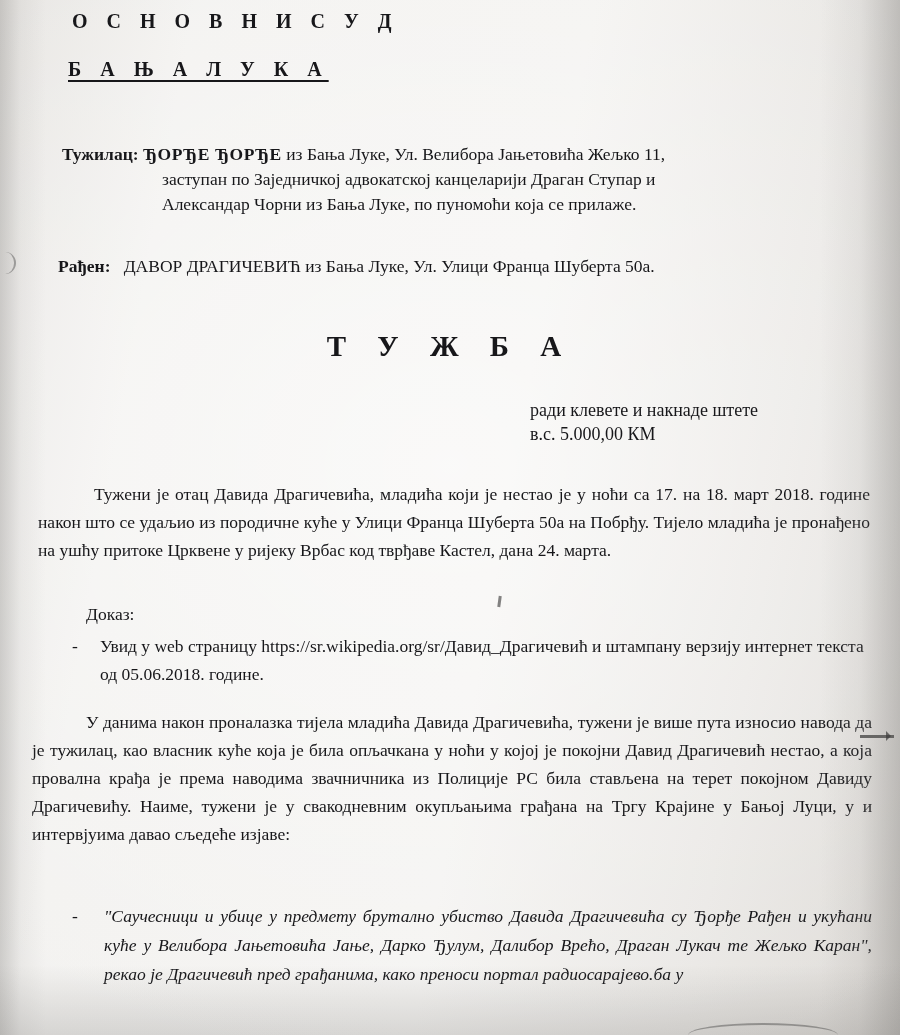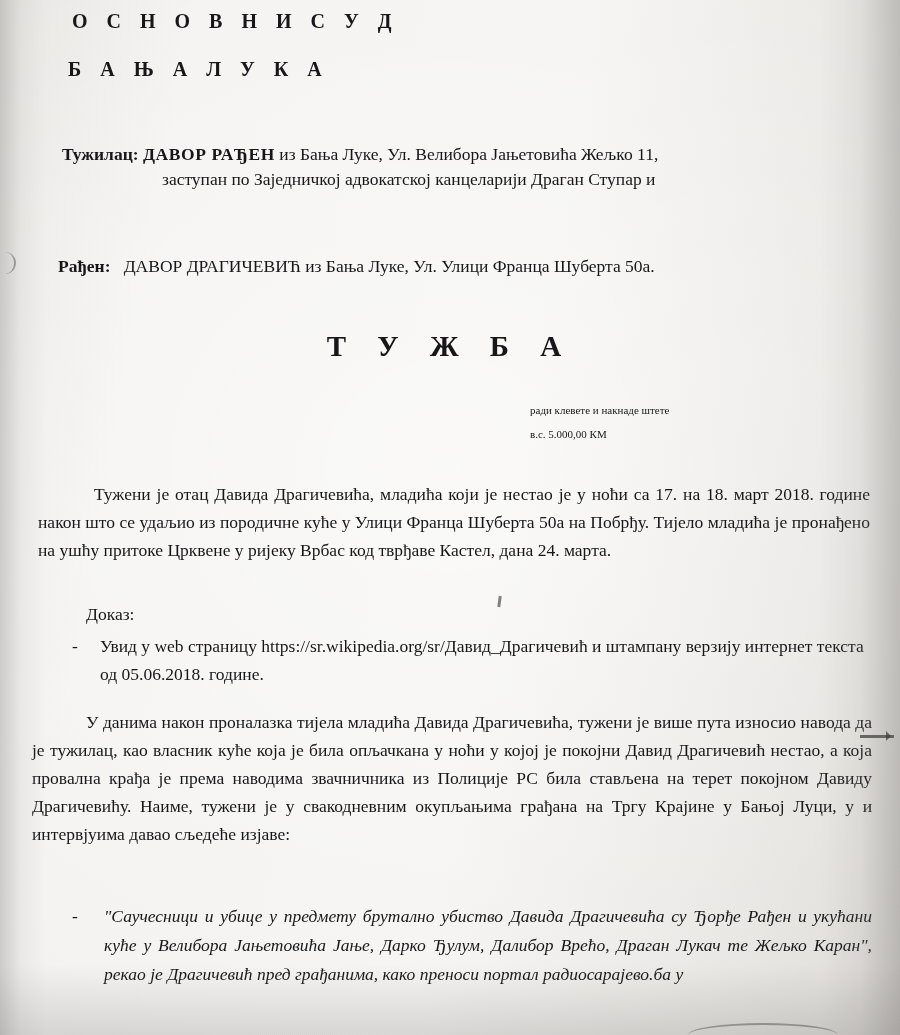--- a/index.html
+++ b/index.html
@@ -49,21 +49,21 @@
     border-radius: 6px;
   }
 
   
   .hdr {
     font-weight: bold;
     letter-spacing: 7px;
     font-size: 20px;
   }
   .hdr-court { position: absolute; left: 72px; top: 10px; }
-  .hdr-city  { position: absolute; left: 68px; top: 58px; text-underline-offset: 4px; }
+  .hdr-city  { position: absolute; left: 68px; top: 58px; text-decoration: underline; text-underline-offset: 4px; }
 
   
   .party {
     position: absolute;
     font-size: 17.5px;
     line-height: 25px;
   }
   .party-label { font-weight: bold; }
   .plaintiff { left: 62px; top: 142px; width: 810px; }
   .plaintiff .lbl { font-weight: bold; }
@@ -84,21 +84,21 @@
 
   
   .copies {
     position: absolute;
     left: 44px; top: 398px;
     font-size: 17.5px;
   }
   .subject {
     position: absolute;
     left: 530px; top: 398px;
-    font-size: 11px;
+    font-size: 18px;
     line-height: 24px;
     text-align: left;
   }
 
   
   .para {
     position: absolute;
     font-size: 17.5px;
     line-height: 28px;
     text-align: justify;
@@ -159,22 +159,23 @@
 
 <div class="paper"></div>
 
 <div class="doc">
 
   <div class="hdr hdr-court">О С Н О В Н И   С У Д</div>
   <div class="hdr hdr-city">Б А Њ А   Л У К А</div>
 
   <div class="party plaintiff">
     <span class="lbl">Тужилац:</span>
-    <span class="nm">ДАВОР РАЂЕН</span><span> из Бања Луке, Ул. Велибора Јањетовића Жељко 11,</span>
+    <span class="nm">ЂОРЂЕ ЂОРЂЕ</span><span> из Бања Луке, Ул. Велибора Јањетовића Жељко 11,</span>
     <span class="cont">заступан по Заједничкој адвокатској канцеларији Драган Ступар и</span>
+    <span class="cont">Александар Чорни из Бања Луке, по пуномоћи која се прилаже.</span>
   </div>
 
   <div class="party defendant">
     <span class="party-label">Рађен:</span>
     &nbsp;&nbsp;<span>ДАВОР ДРАГИЧЕВИЋ из Бања Луке, Ул. Улици Франца Шуберта 50а.</span>
   </div>
 
   <div class="title">Т У Ж Б А</div>
 
 

